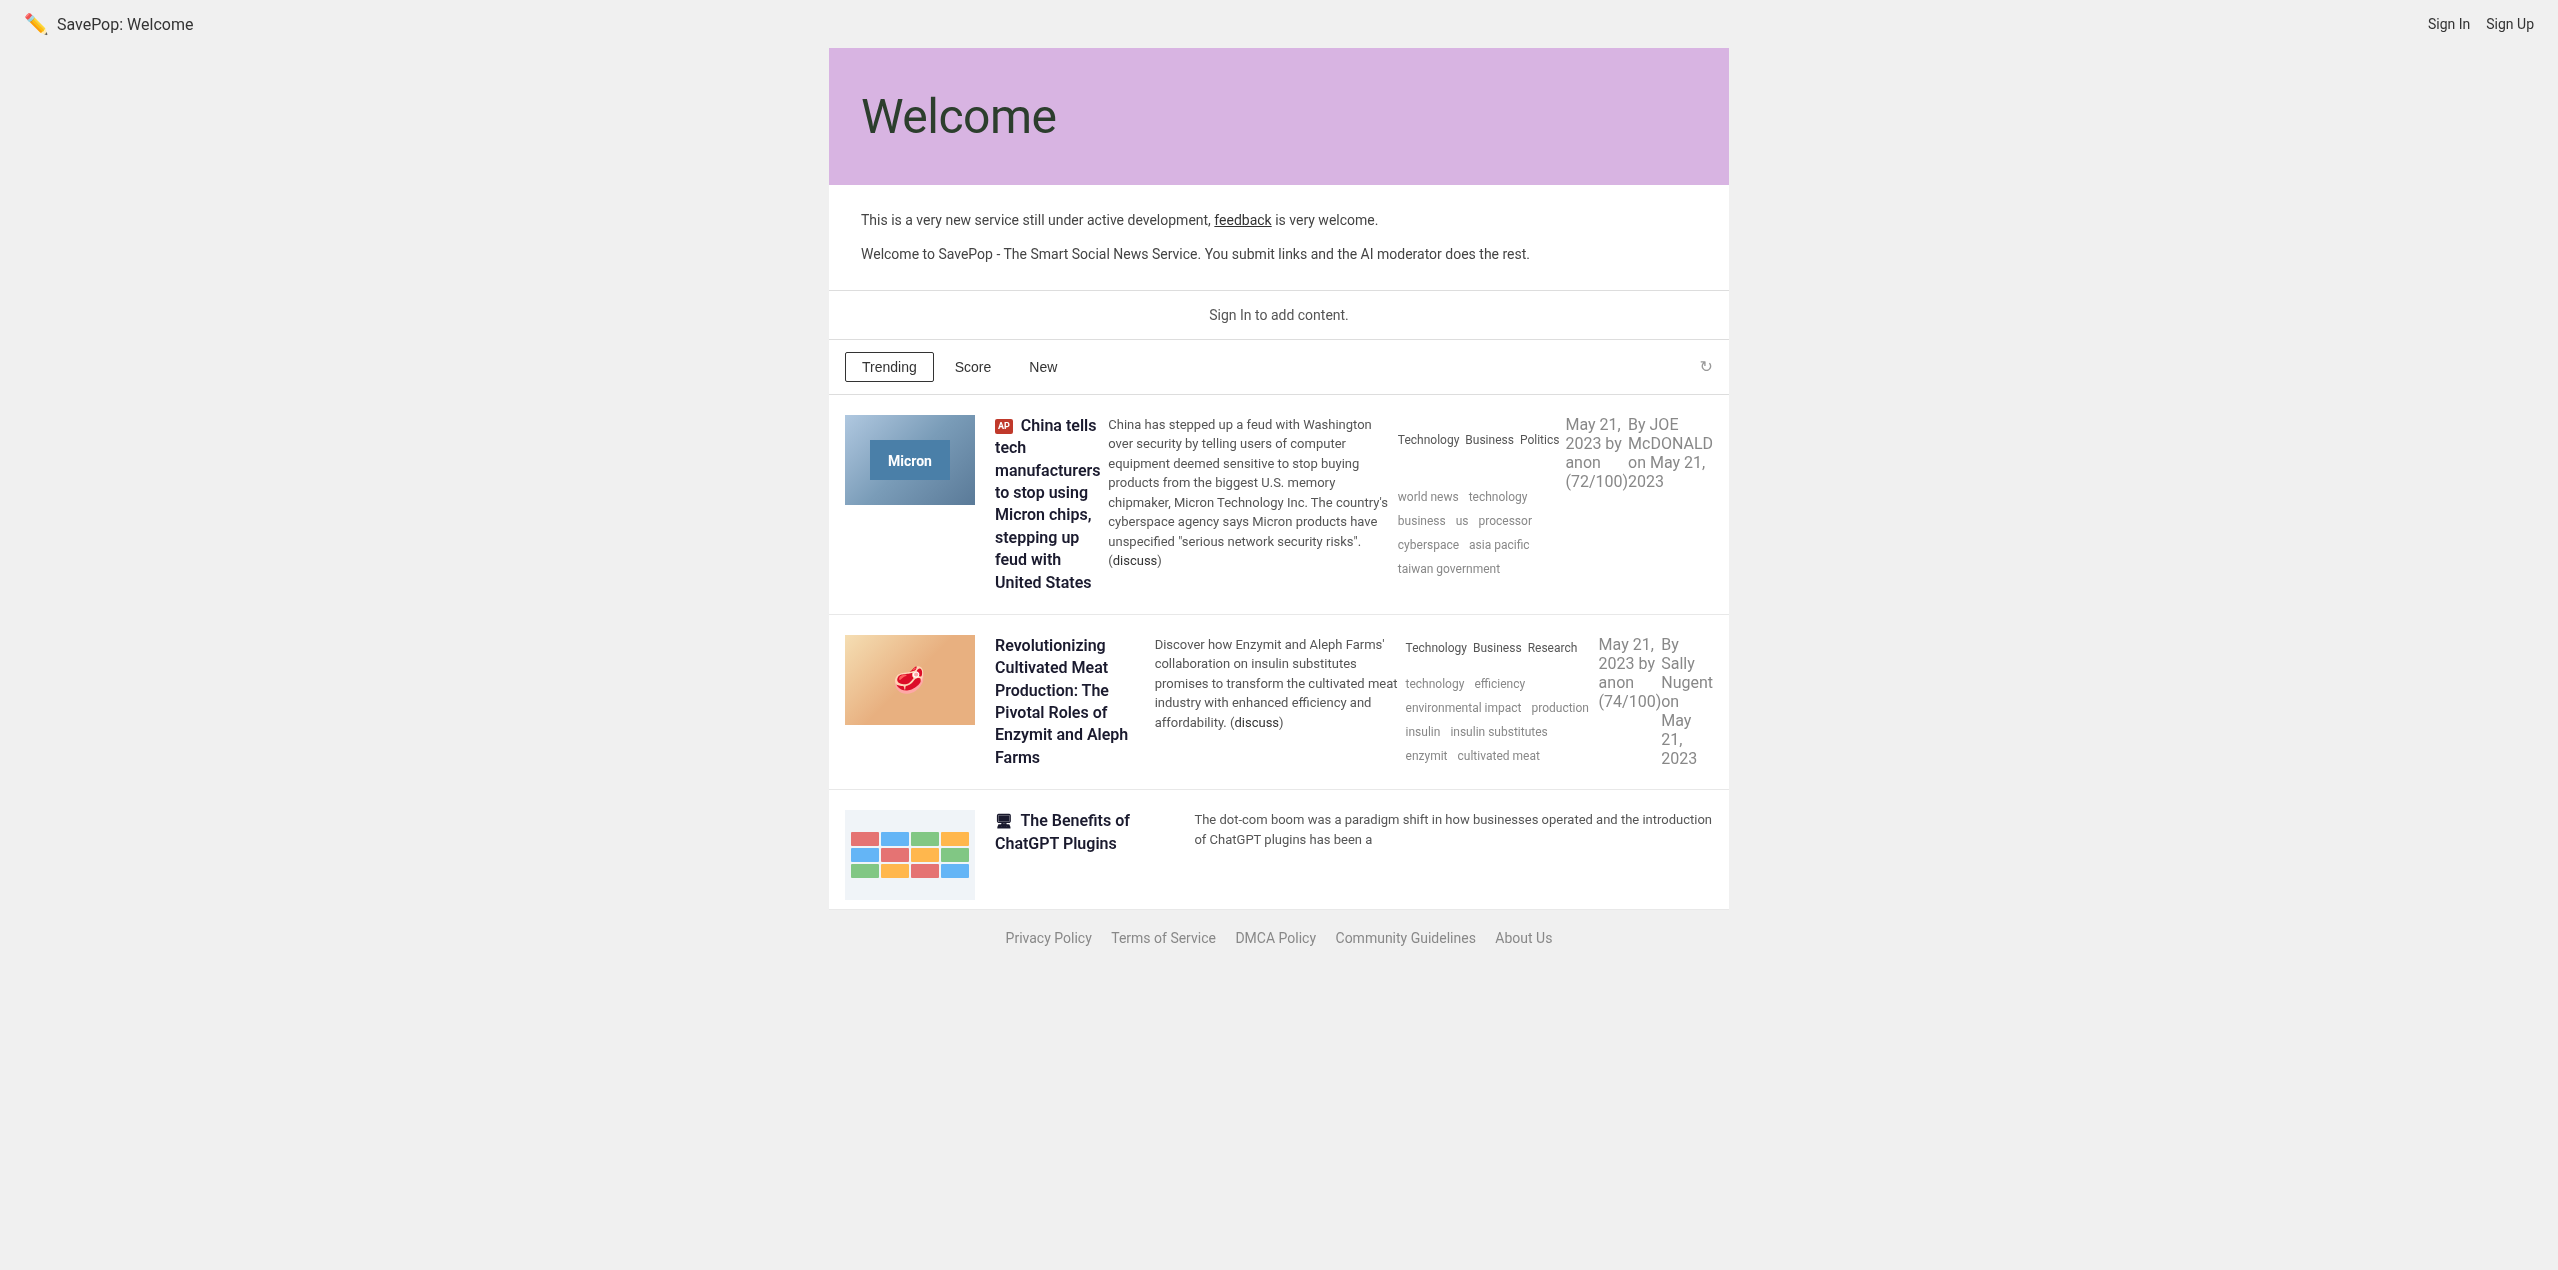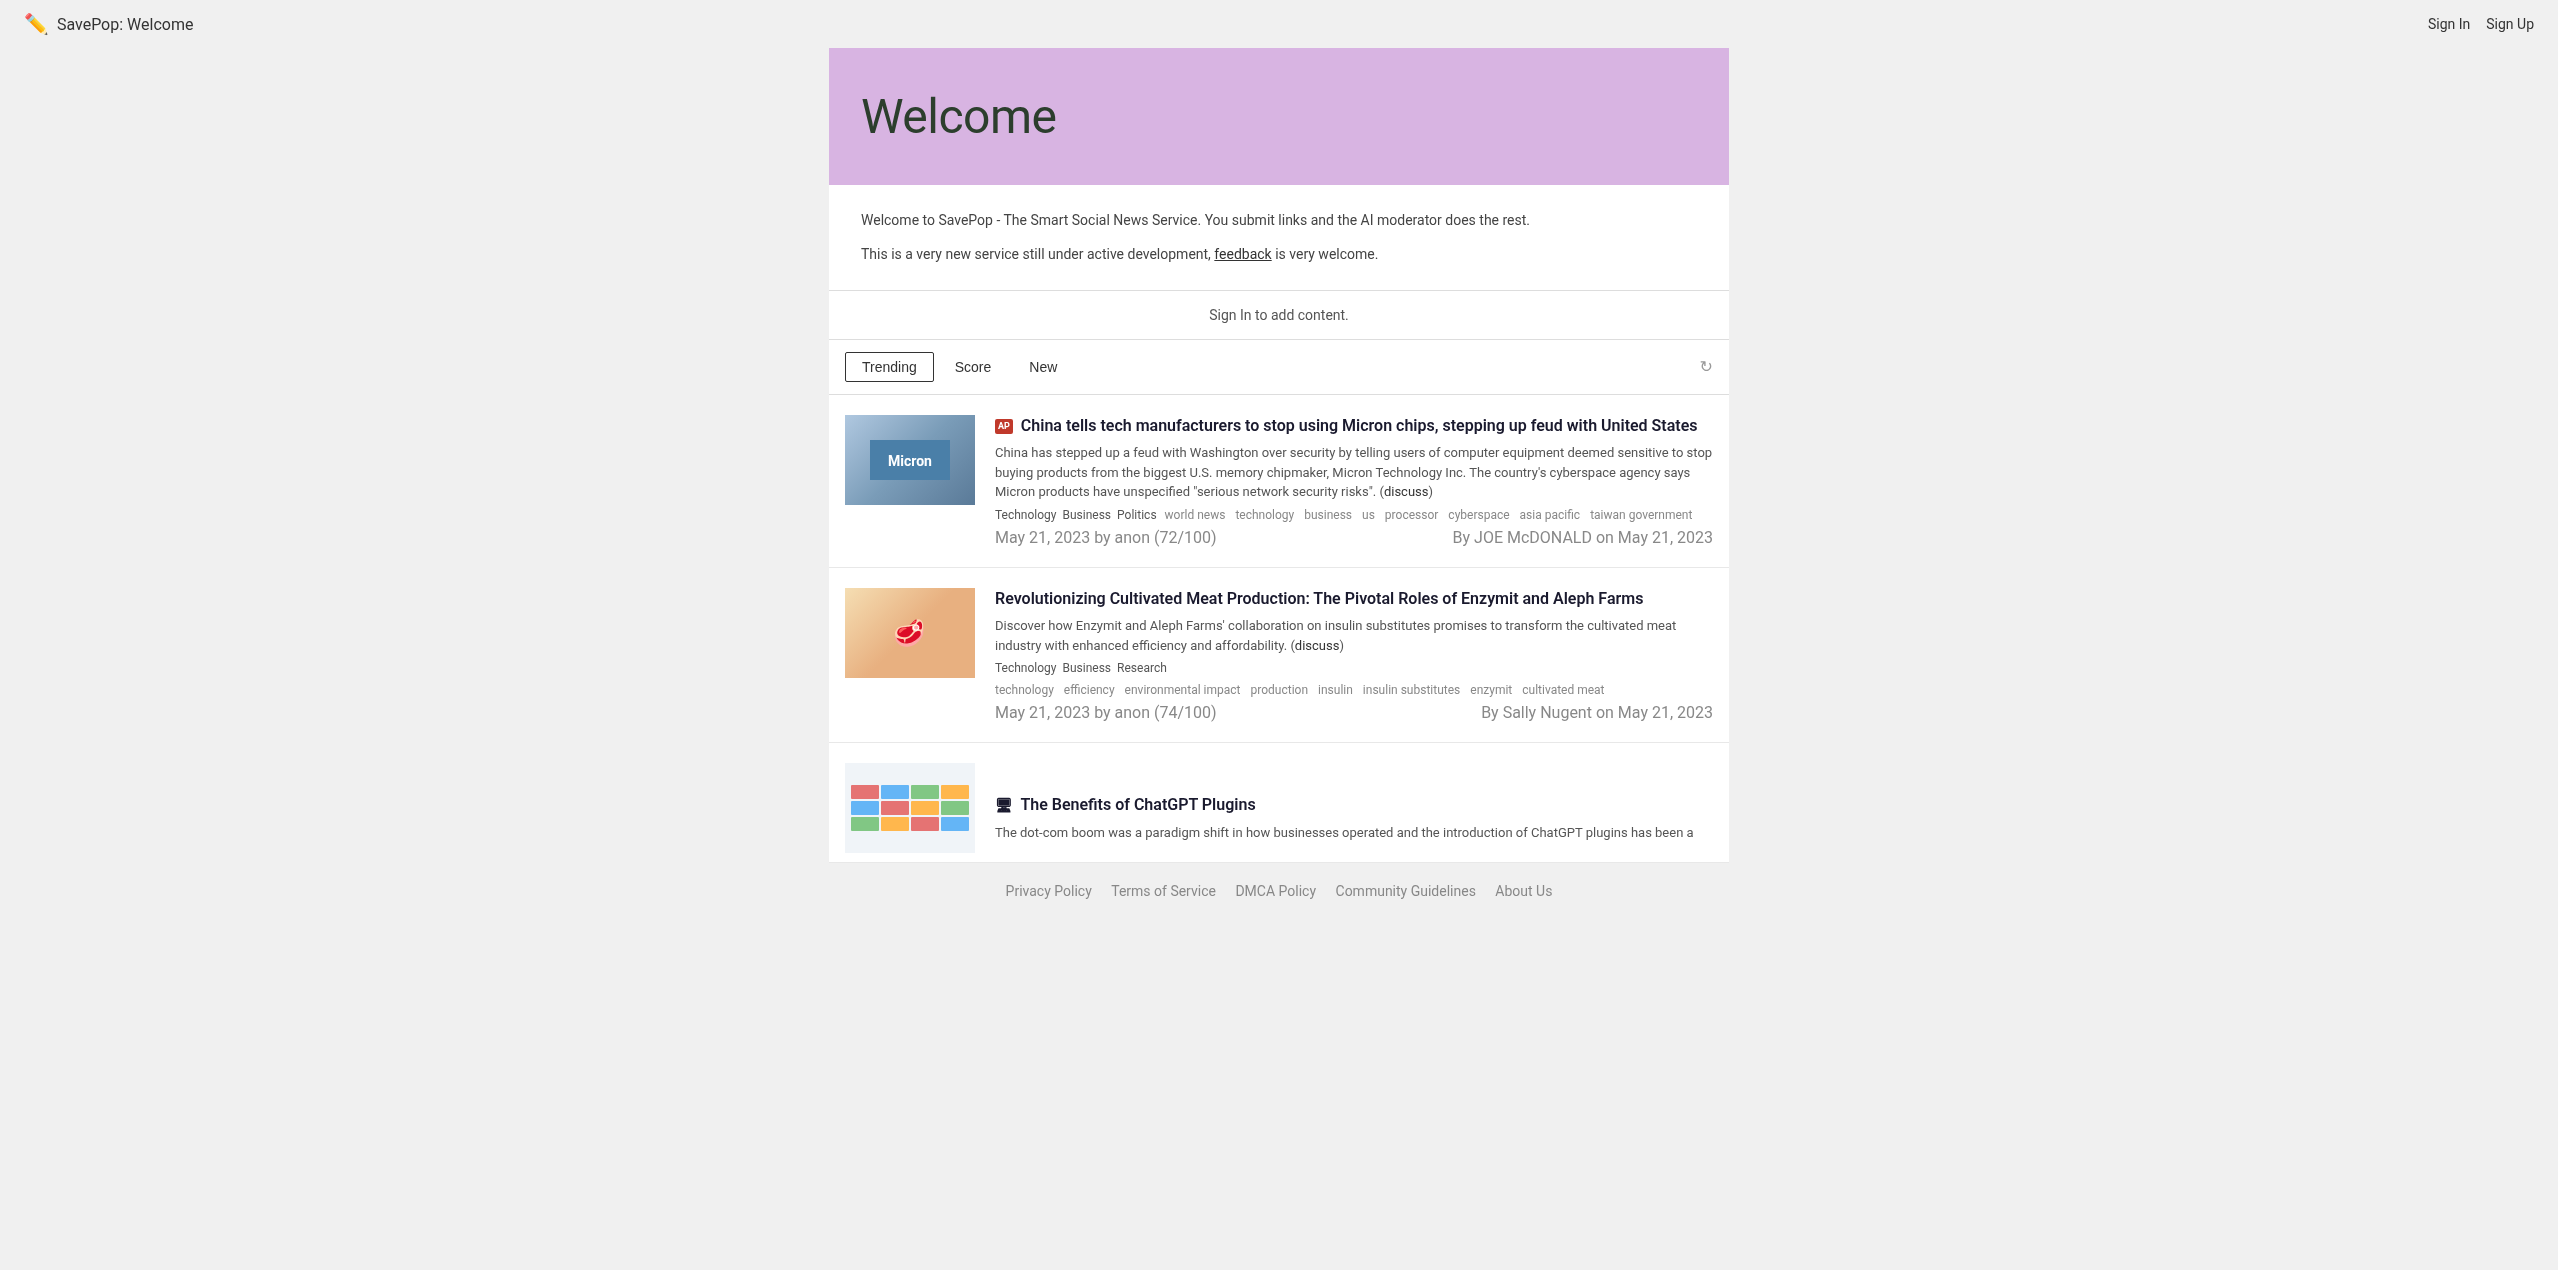--- a/index.html
+++ b/index.html
@@ -177,21 +177,20 @@
       border-radius: 1px;
     }
     .thumb-chatgpt-cell.red { background: #e57373; }
     .thumb-chatgpt-cell.blue { background: #64b5f6; }
     .thumb-chatgpt-cell.green { background: #81c784; }
     .thumb-chatgpt-cell.orange { background: #ffb74d; }
 
     .article-content {
       flex: 1;
       display: flex;
-      flex-direction: column;
       gap: 6px;
       justify-content: flex-end;
     }
     .article-title {
       font-size: 16px;
       font-weight: 600;
       color: #1a1a2e;
       line-height: 1.4;
       cursor: pointer;
     }
@@ -288,24 +287,24 @@
   </div>
 </nav>
 
 <div class="page-content">
 
   <div class="hero">
     <h1>Welcome</h1>
   </div>
 
   <div class="description">
-    <p>Welcome to SavePop - The Smart Social News Service. You submit links and the AI moderator does the rest.</p>
     <p>
       <span>This is a very new service still under active development, </span><a>feedback</a><span> is very welcome.</span>
     </p>
+    <p>Welcome to SavePop - The Smart Social News Service. You submit links and the AI moderator does the rest.</p>
   </div>
 
   <div class="signin-bar">
     <span>Sign In to add content.</span>
   </div>
 
   <div class="tabs-bar">
     <div class="tabs">
       <button class="tab active">Trending</button>
       <button class="tab">Score</button>

